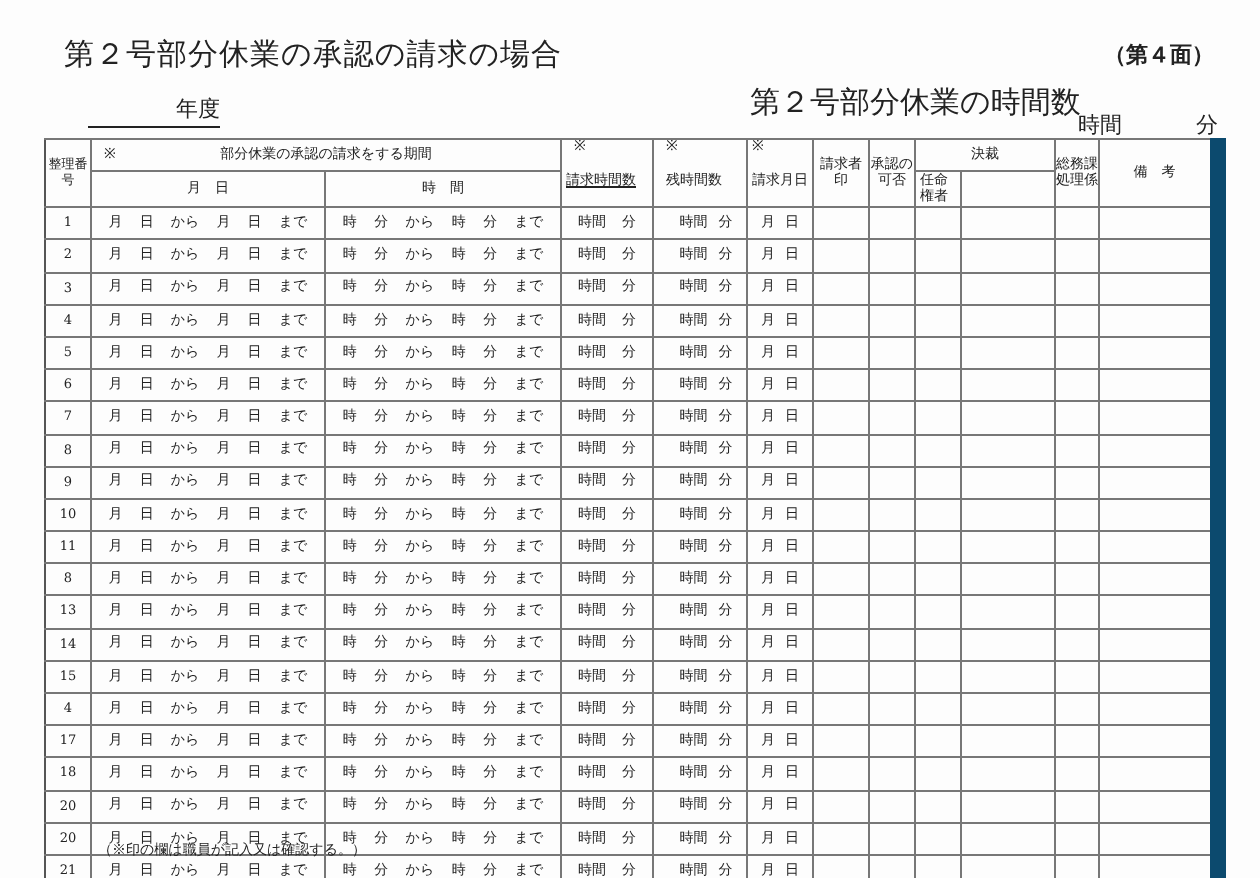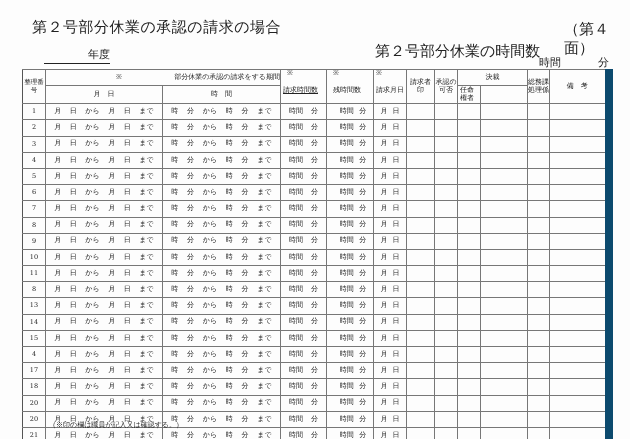--- a/index.html
+++ b/index.html
@@ -1,19 +1,19 @@
 <!DOCTYPE html>
 <html><head>
 <meta charset="utf-8">
 <style>
   html, body { margin:0; padding:0; background:#fdfdfd; }
   body { width:630px; height:439px; position:relative; overflow:hidden;
          font-family:"DejaVu Serif","Liberation Serif",serif; color:#222; }
   .title { position:absolute; left:32px; top:18px; font-size:15px; letter-spacing:0.5px; }
-  .page-no { position:absolute; left:564px; top:20px; font-size:15px; }
+  .page-no { position:absolute; left:552px; top:20px; font-size:11px;font-weight:bold; }
   .year { position:absolute; left:44px; top:47px; width:66px; border-bottom:1px solid #222;
           font-size:11px; text-align:right; padding-bottom:1px; }
   .hours-line { position:absolute; left:375px; top:42px; font-size:15px; }
   .hours-unit1 { position:absolute; left:539px; top:55px; font-size:11px; }
   .hours-unit2 { position:absolute; left:598px; top:55px; font-size:11px; }
   table { position:absolute; left:22px; top:69px; border-collapse:collapse; table-layout:fixed;
           font-size:7px; }
   td { border:1px solid #777; padding:0; height:15.2px; text-align:center; vertical-align:middle;
        white-space:nowrap; overflow:hidden; line-height:1.1; }
   .outer-left { border-left:1px solid #555; }
@@ -46,21 +46,21 @@
     <col style="width:28px">
       <col style="width:23px">
       <col style="width:23px">
     <col style="width:47px">
       <col style="width:22px">
       <col style="width:59px">
   </colgroup>
   <tbody id="tbody">
     <tr class="hdr">
       <td rowspan="2" class="outer-left" style="white-space:normal;font-size:6.5px;">整理番号</td>
-      <td colspan="2" style="text-align:right;">
+      <td colspan="2" style="text-align:left;">
         <span style="padding-left:6px;">※</span>
         <span style="padding-left:50px;">部分休業の承認の請求をする期間</span>
       </td>
       <td rowspan="2" class="mark">
         <div>※</div>
         <div style="margin-top:9px;margin-left:-4px;text-decoration:underline;">請求時間数</div>
       </td>
       <td rowspan="2" class="mark">
         <div>※</div>
         <div style="margin-top:9px;">残時間数</div>

